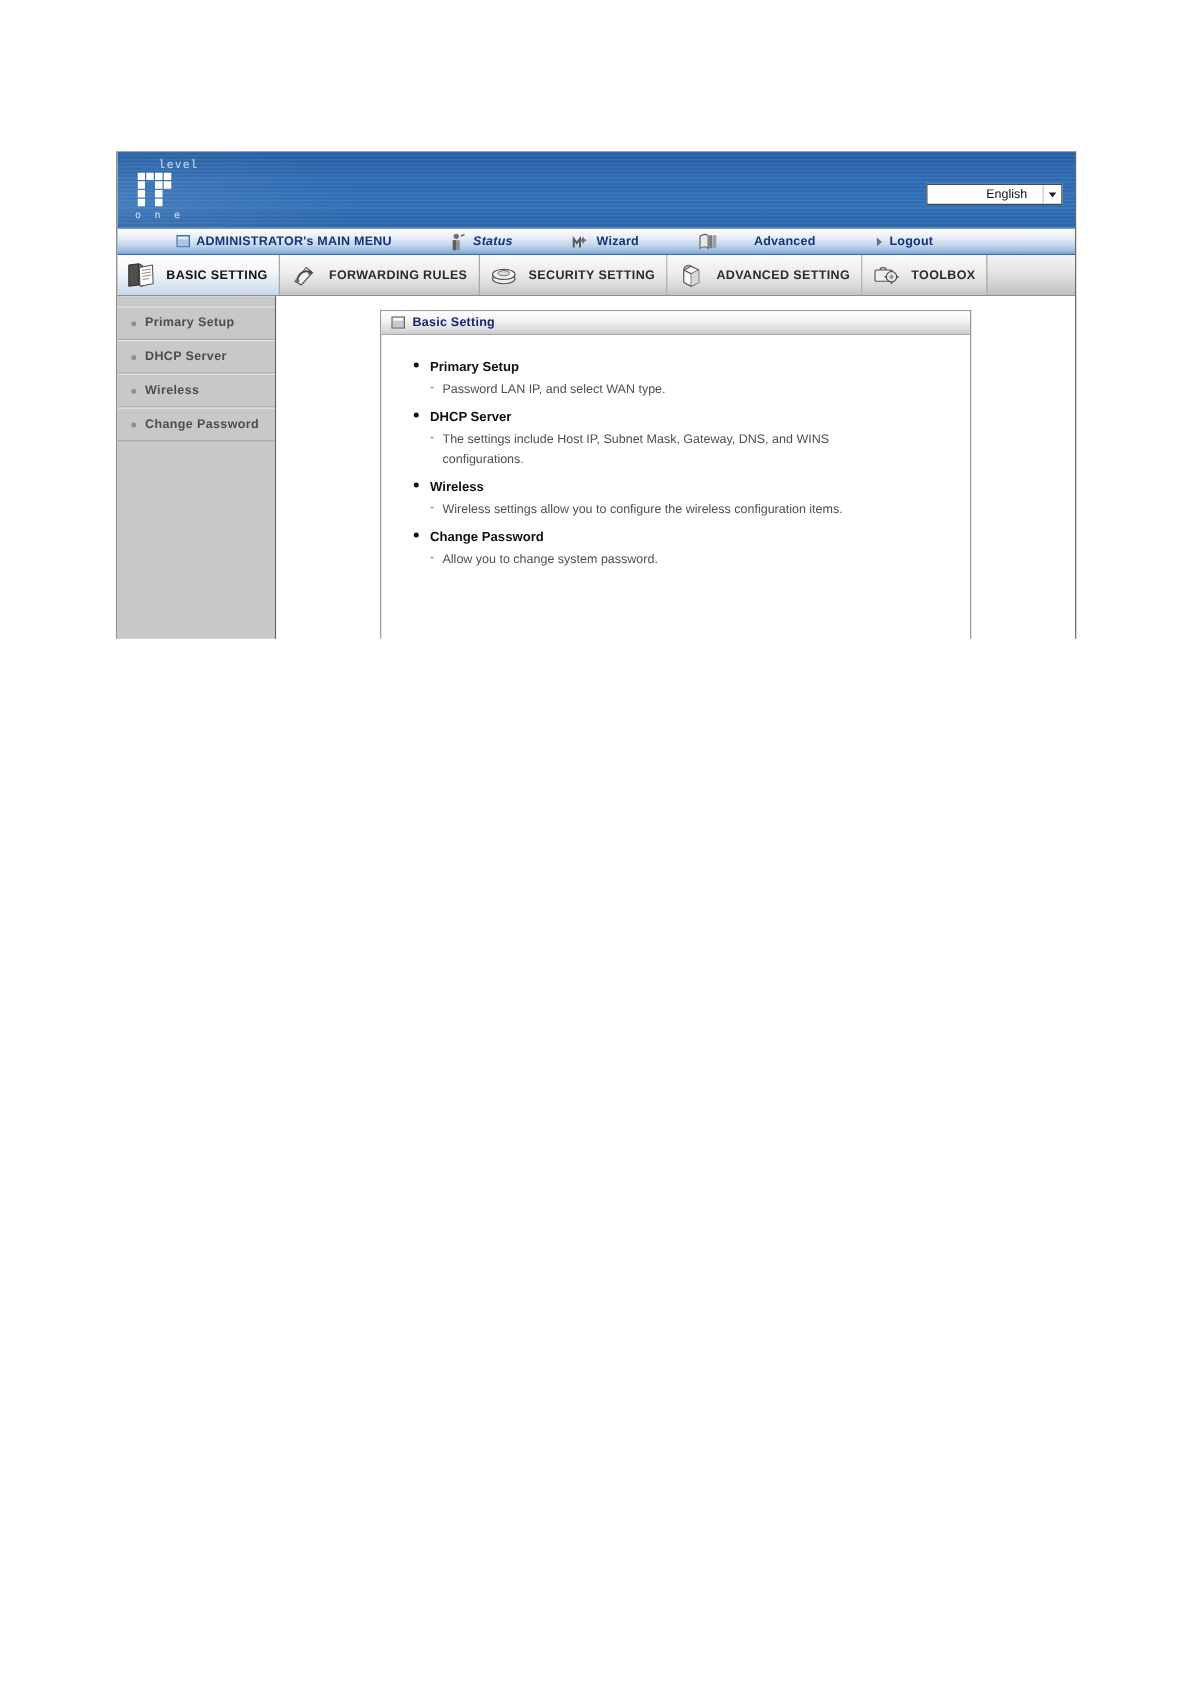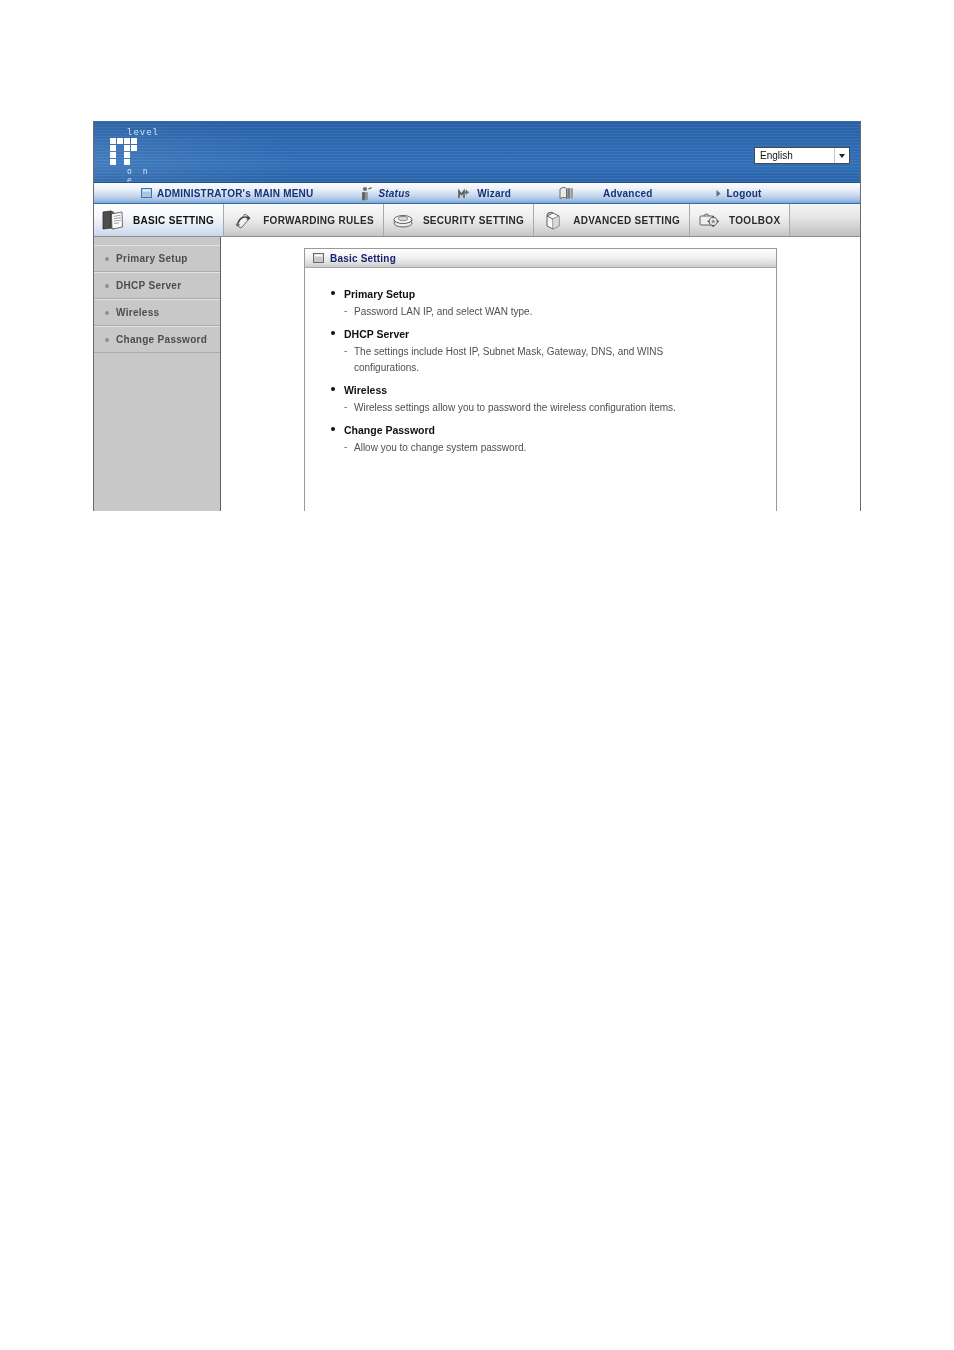--- a/index.html
+++ b/index.html
@@ -79,42 +79,43 @@
     line-height: 10px;
     margin-left: 16px;
   }
   .logo-mark {
     position: absolute;
     left: 3px; top: 11px;
     width: 31px; height: 28px;
   }
   .logo-text-bot {
     position: absolute;
-    left: 20px; top: 40px;
+    left: 1px; top: 40px;
     font-size: 8px;
     letter-spacing: 3px;
     color: #d6e4f5;
     font-family: "DejaVu Sans Mono", monospace;
     line-height: 9px;
   }
 
   
   .lang-select {
     position: absolute;
     right: 10px;
     top: 26px;
-    width: 96px;
+    width: 109px;
     height: 17px;
     background: #ffffff;
     border: 1px solid #4a4a4a;
     box-sizing: border-box;
     z-index: 4;
     display: flex;
     align-items: center;
     cursor: default;
+    padding-left: 42px;
   }
   .lang-select .lang-value {
     font-size: 10px;
     color: #111;
     padding-left: 5px;
     flex: 1;
     line-height: 15px;
   }
   .lang-select .lang-arrow {
     width: 14px;
@@ -366,21 +367,21 @@
 
       <div class="strip-item" style="padding-left:48px;gap:23px;">
         <svg class="ic-mini" width="16" height="14" viewBox="0 0 16 14">
           <path d="M1 3 C4 1, 6 1, 7.5 2.6 L7.5 12.6 C6 11, 4 11, 1 12.6 Z" fill="#e9e9e9" stroke="#5d5d5d" stroke-width="0.9"></path>
           <rect x="8.3" y="2.2" width="2.6" height="10.4" fill="#7a7a7a"></rect>
           <rect x="11.4" y="2.2" width="2.6" height="10.4" fill="#9d9d9d"></rect>
         </svg>
         <span class="strip-label">Advanced</span>
       </div>
 
-      <div class="strip-item" style="padding-left:62px;">
+      <div class="strip-item" style="padding-left:47px;">
         <svg class="ic-mini" width="7" height="9" viewBox="0 0 7 9">
           <path d="M1.5 1 L5.5 4.5 L1.5 8 Z" fill="#5f6f8c"></path>
         </svg>
         <span class="strip-label">Logout</span>
       </div>
     </div>
 
     <div class="tab-bar">
 
       <div class="tab active">
@@ -504,21 +505,21 @@
               </div>
             </div>
 
             <div class="sec">
               <div class="sec-head">
                 <span class="sec-dot"></span>
                 <span>Wireless</span>
               </div>
               <div class="sec-desc">
                 <span class="sec-dash">-</span>
-                <span class="sec-desc-text">Wireless settings allow you to password the wireless configuration items.</span>
+                <span class="sec-desc-text">Wireless settings allow you to configure the wireless configuration items.</span>
               </div>
             </div>
 
             <div class="sec">
               <div class="sec-head">
                 <span class="sec-dot"></span>
                 <span>Change Password</span>
               </div>
               <div class="sec-desc">
                 <span class="sec-dash">-</span>

